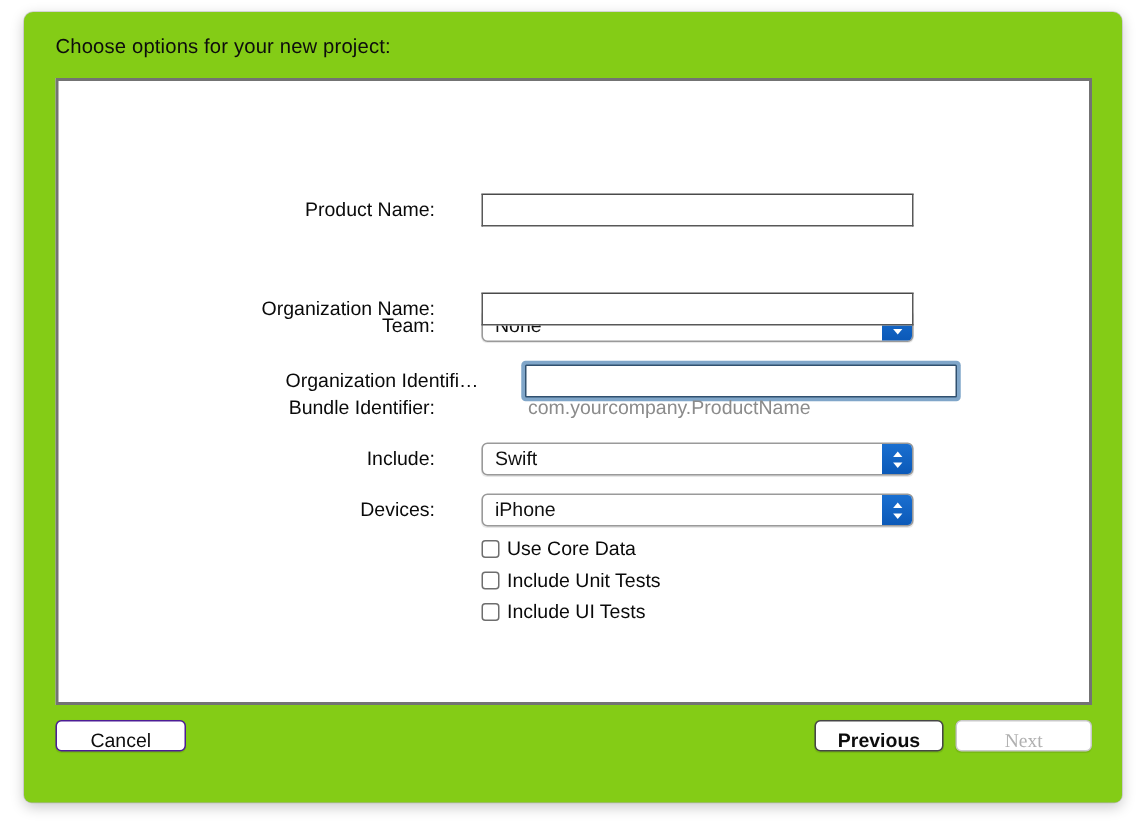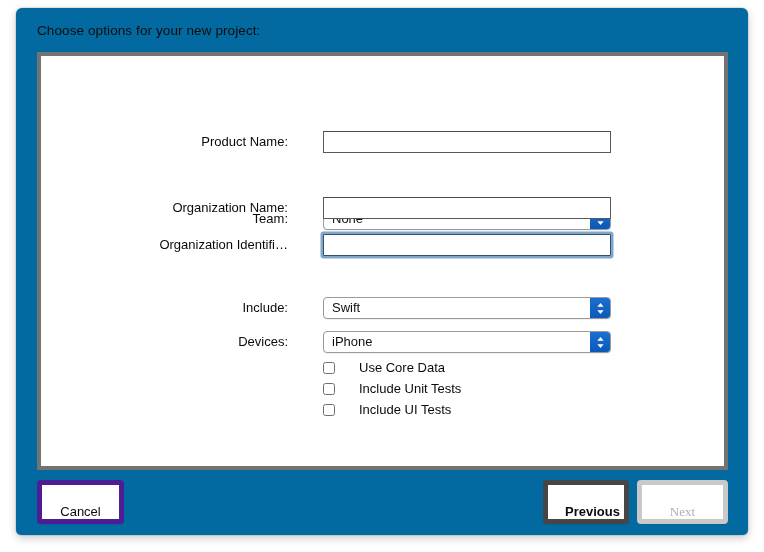--- a/index.html
+++ b/index.html
@@ -15,21 +15,21 @@
     overflow: hidden;
   }
 
   
   #window {
     position: absolute;
     left: 16px;
     top: 8px;
     width: 732px;
     height: 527px;
-    background: #0369a1;
+    background: #84cc16;
     border-radius: 6px 6px 5px 5px;
     box-shadow: 0 3px 9px rgba(0,0,0,0.22), 0 0 0 0.5px rgba(0,0,0,0.16);
     box-sizing: border-box;
   }
 
   
   #sheet-title {
     position: absolute;
     left: 21px;
     top: 15px;
@@ -40,21 +40,21 @@
   }
 
   
   #content-panel {
     position: absolute;
     left: 21px;
     top: 44px;
     width: 691px;
     height: 418px;
     background: #ffffff;
-    border: 4px solid #737373;
+    border: 2px solid #737373;
     box-sizing: border-box;
   }
 
   
   .form-row {
     position: absolute;
     left: 0;
     width: 100%;
     height: 22px;
   }
@@ -147,41 +147,41 @@
     height: 12px;
     border: 1px solid #6e6e6e;
     border-radius: 2.5px;
     background: #ffffff;
     box-sizing: border-box;
     flex: 0 0 auto;
   }
   .checkbox-label {
     font-size: 13px;
     color: #0a0a0a;
-    margin-left: 24px;
+    margin-left: 5px;
     white-space: nowrap;
     line-height: 16px;
   }
 
   
   .push-button {
     position: absolute;
     height: 21px;
     background: #ffffff;
-    border: 5px solid #4c1d95;
+    border: 1px solid #4c1d95;
     border-radius: 4px;
     font-size: 13px;
     color: #0c0c0c;
     text-align: center;
     line-height: 19px;
     box-sizing: border-box;
     box-shadow: 0 0.5px 0.5px rgba(0,0,0,0.10);
     white-space: nowrap;
     font-family: "Liberation Sans", sans-serif;
-    padding: 17px;
+    padding: 3px;
   }
   .push-button.default {
     border-color: #464646;
     font-weight: bold;
   }
   .push-button.disabled {
     color: #b0b0b0;
     border-color: #c9c9c9;
   }
 
@@ -214,25 +214,29 @@
           </svg>
         </span>
       </div>
     </div>
 
     <div class="form-row" style="top: 141px;">
       <div class="field-label">Organization Name:</div>
       <input class="field-control text-field" type="text" spellcheck="false" value="" style="">
     </div>
 
-    <div class="form-row" style="top: 178px;">
+    <div class="form-row" style="top: 189px; margin-left: 29px;">
       <div class="field-label">Organization Identifi…</div>
       <input class="field-control text-field focused" type="text" spellcheck="false" value="" style="">
     </div>
 
+    <div class="form-row" style="top: 207px;">
+      <div class="field-label">Bundle Identifier:</div>
+      <div class="field-control static-value">com.yourcompany.ProductName</div>
+    </div>
 
     <div class="form-row" style="top: 241px;">
       <div class="field-label">Include:</div>
       <div class="field-control popup-button">
         <span class="popup-title">Swift</span>
         <span class="popup-arrows">
           <svg width="9" height="13" viewBox="0 0 9 13" aria-hidden="true">
             <path d="M4.5 1 L7.6 4.7 L1.4 4.7 Z" fill="#ffffff"></path>
             <path d="M4.5 12 L1.4 8.3 L7.6 8.3 Z" fill="#ffffff"></path>
           </svg>

